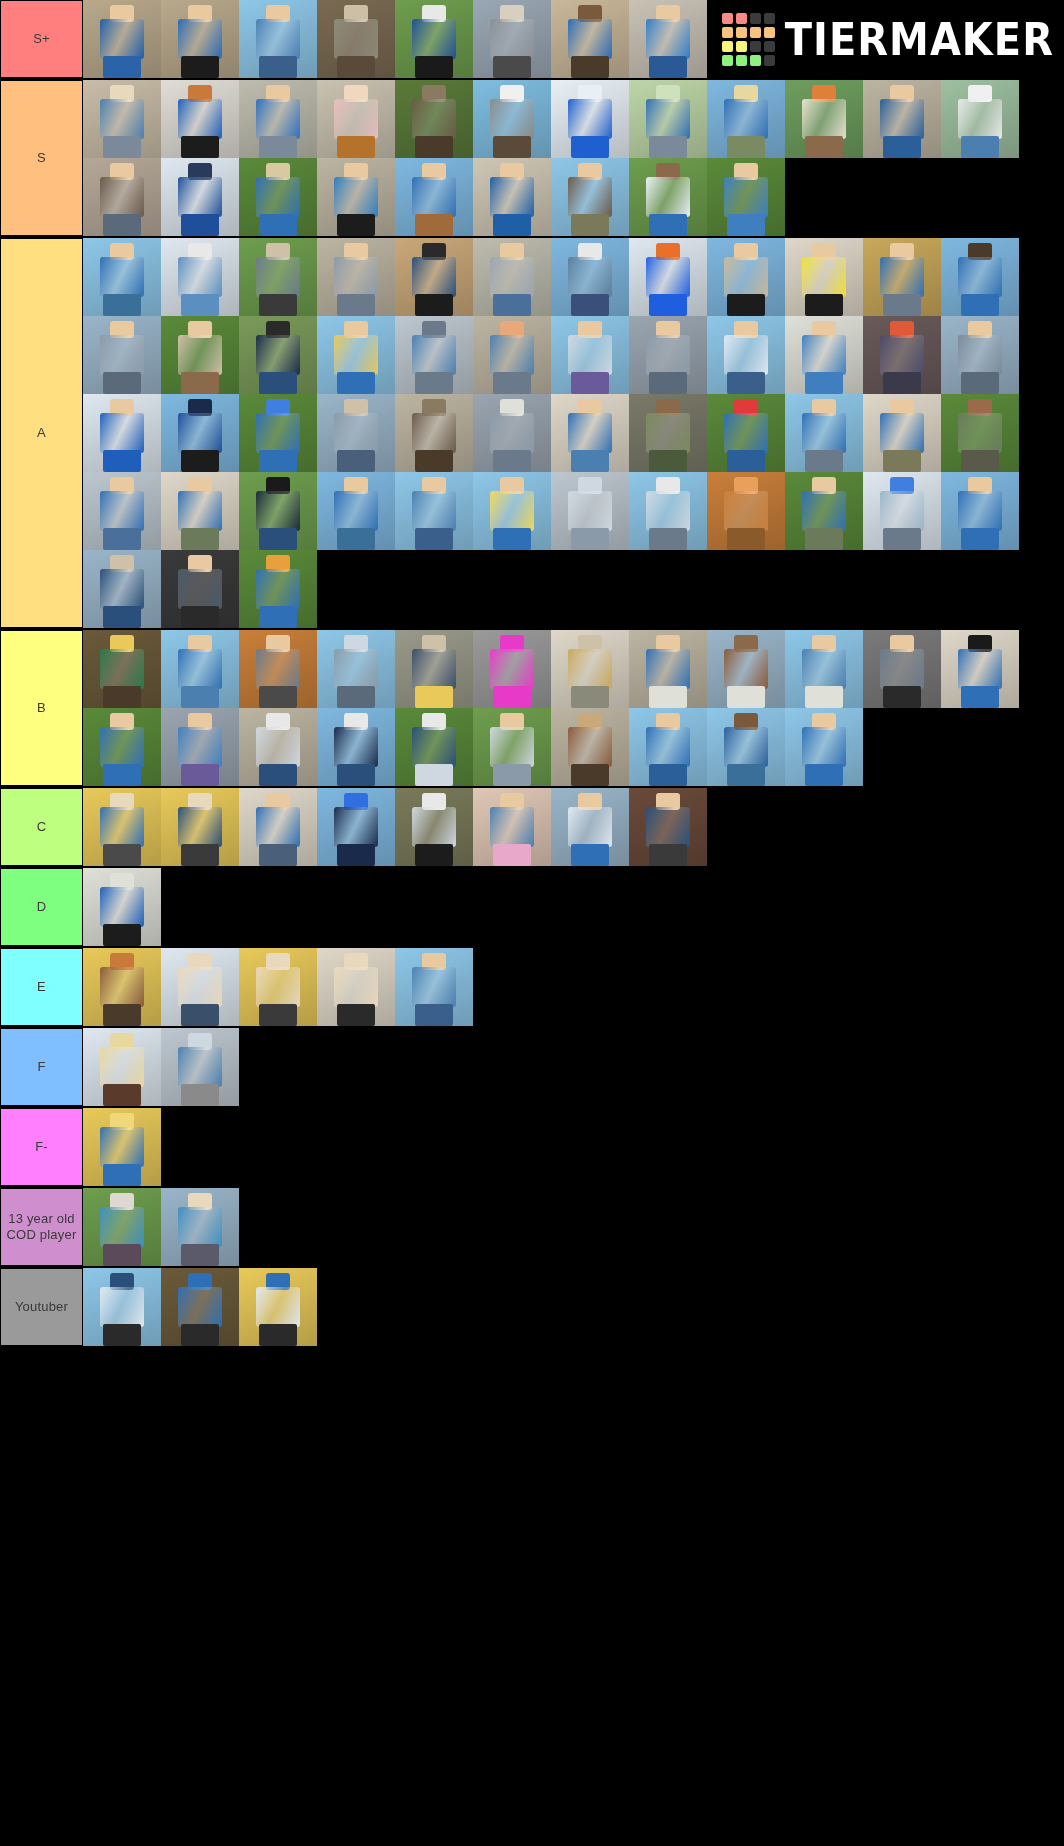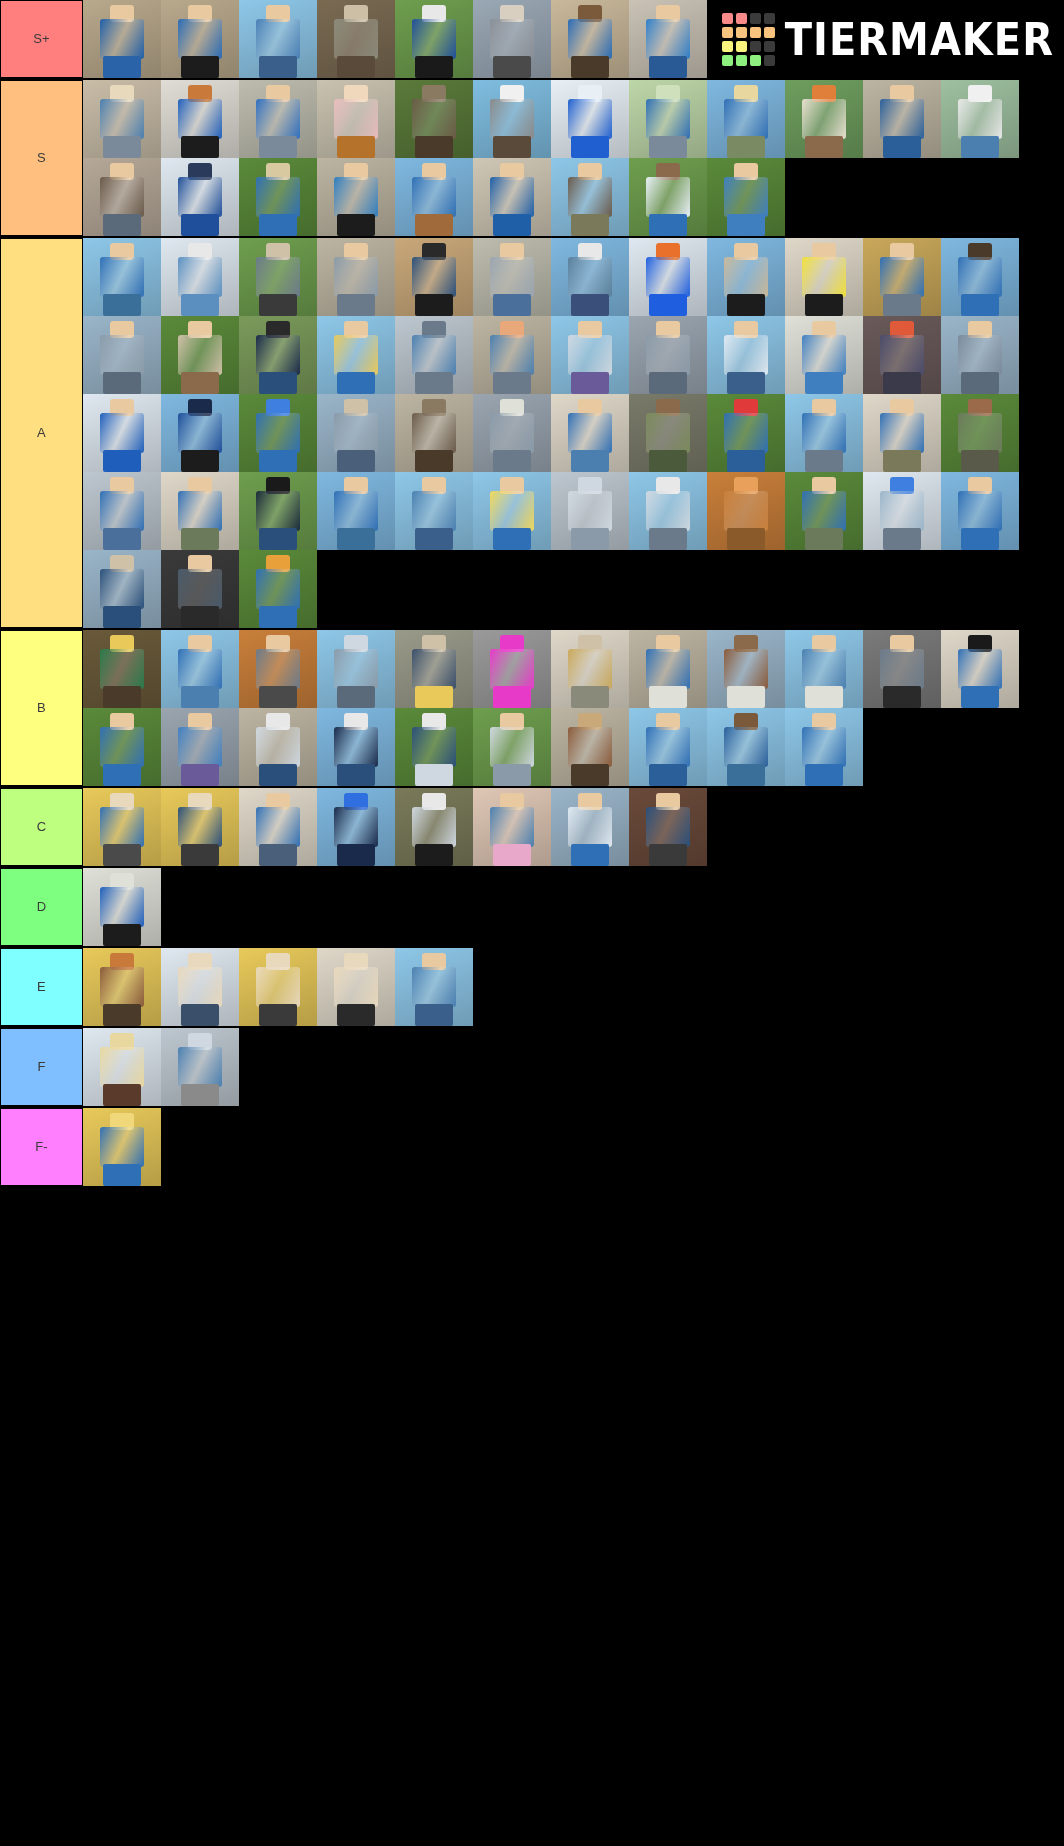--- a/index.html
+++ b/index.html
@@ -883,20 +883,60 @@
       </div>
     </div>
     <div class="tier-row">
       <div class="tier-label" style="background: rgb(255, 127, 255); color: rgb(58, 58, 58);">F-</div>
       <div class="tier-items">
         <div class="tier-item" style="background: rgb(232, 201, 90);">
           <div class="av-bg" style="background: linear-gradient(160deg, rgb(232, 201, 90) 0%, rgba(0, 0, 0, 0.22) 100%);"></div>
           <div class="av-head" style="background: rgb(240, 216, 122);"></div>
           <div class="av-body" style="background: linear-gradient(115deg, rgb(47, 111, 181) 0%, rgba(255, 255, 255, 0.18) 48%, rgb(47, 111, 181) 100%);"></div>
           <div class="av-legs" style="background: rgb(47, 111, 181);"></div>
+        </div>
+      </div>
+    </div>
+    <div class="tier-row">
+      <div class="tier-label" style="background: rgb(207, 143, 207); color: rgb(58, 58, 58);">13 year old COD player</div>
+      <div class="tier-items">
+        <div class="tier-item" style="background: rgb(110, 158, 78);">
+          <div class="av-bg" style="background: linear-gradient(160deg, rgb(110, 158, 78) 0%, rgba(0, 0, 0, 0.22) 100%);"></div>
+          <div class="av-head" style="background: rgb(223, 216, 208);"></div>
+          <div class="av-body" style="background: linear-gradient(115deg, rgb(63, 143, 192) 0%, rgba(255, 255, 255, 0.18) 48%, rgb(63, 143, 192) 100%);"></div>
+          <div class="av-legs" style="background: rgb(90, 74, 90);"></div>
+        </div>
+        <div class="tier-item" style="background: rgb(154, 181, 201);">
+          <div class="av-bg" style="background: linear-gradient(160deg, rgb(154, 181, 201) 0%, rgba(0, 0, 0, 0.22) 100%);"></div>
+          <div class="av-head" style="background: rgb(232, 216, 188);"></div>
+          <div class="av-body" style="background: linear-gradient(115deg, rgb(63, 143, 192) 0%, rgba(255, 255, 255, 0.18) 48%, rgb(63, 143, 192) 100%);"></div>
+          <div class="av-legs" style="background: rgb(90, 90, 106);"></div>
+        </div>
+      </div>
+    </div>
+    <div class="tier-row">
+      <div class="tier-label" style="background: rgb(154, 154, 154); color: rgb(58, 58, 58);">Youtuber</div>
+      <div class="tier-items">
+        <div class="tier-item" style="background: rgb(142, 199, 232);">
+          <div class="av-bg" style="background: linear-gradient(160deg, rgb(142, 199, 232) 0%, rgba(0, 0, 0, 0.22) 100%);"></div>
+          <div class="av-head" style="background: rgb(42, 79, 122);"></div>
+          <div class="av-body" style="background: linear-gradient(115deg, rgb(223, 232, 240) 0%, rgba(255, 255, 255, 0.18) 48%, rgb(223, 232, 240) 100%);"></div>
+          <div class="av-legs" style="background: rgb(42, 42, 42);"></div>
+        </div>
+        <div class="tier-item" style="background: rgb(106, 90, 58);">
+          <div class="av-bg" style="background: linear-gradient(160deg, rgb(106, 90, 58) 0%, rgba(0, 0, 0, 0.22) 100%);"></div>
+          <div class="av-head" style="background: rgb(47, 111, 181);"></div>
+          <div class="av-body" style="background: linear-gradient(115deg, rgb(47, 111, 181) 0%, rgba(255, 255, 255, 0.18) 48%, rgb(47, 111, 181) 100%);"></div>
+          <div class="av-legs" style="background: rgb(42, 42, 42);"></div>
+        </div>
+        <div class="tier-item" style="background: rgb(232, 201, 90);">
+          <div class="av-bg" style="background: linear-gradient(160deg, rgb(232, 201, 90) 0%, rgba(0, 0, 0, 0.22) 100%);"></div>
+          <div class="av-head" style="background: rgb(47, 111, 181);"></div>
+          <div class="av-body" style="background: linear-gradient(115deg, rgb(223, 232, 240) 0%, rgba(255, 255, 255, 0.18) 48%, rgb(223, 232, 240) 100%);"></div>
+          <div class="av-legs" style="background: rgb(42, 42, 42);"></div>
         </div>
       </div>
     </div>
   </div>
 
 <div id="watermark">
   <div class="wm-grid">
       <i style="background: rgb(249, 138, 138);"></i>
       <i style="background: rgb(249, 138, 138);"></i>
       <i style="background: rgb(59, 59, 59);"></i>

